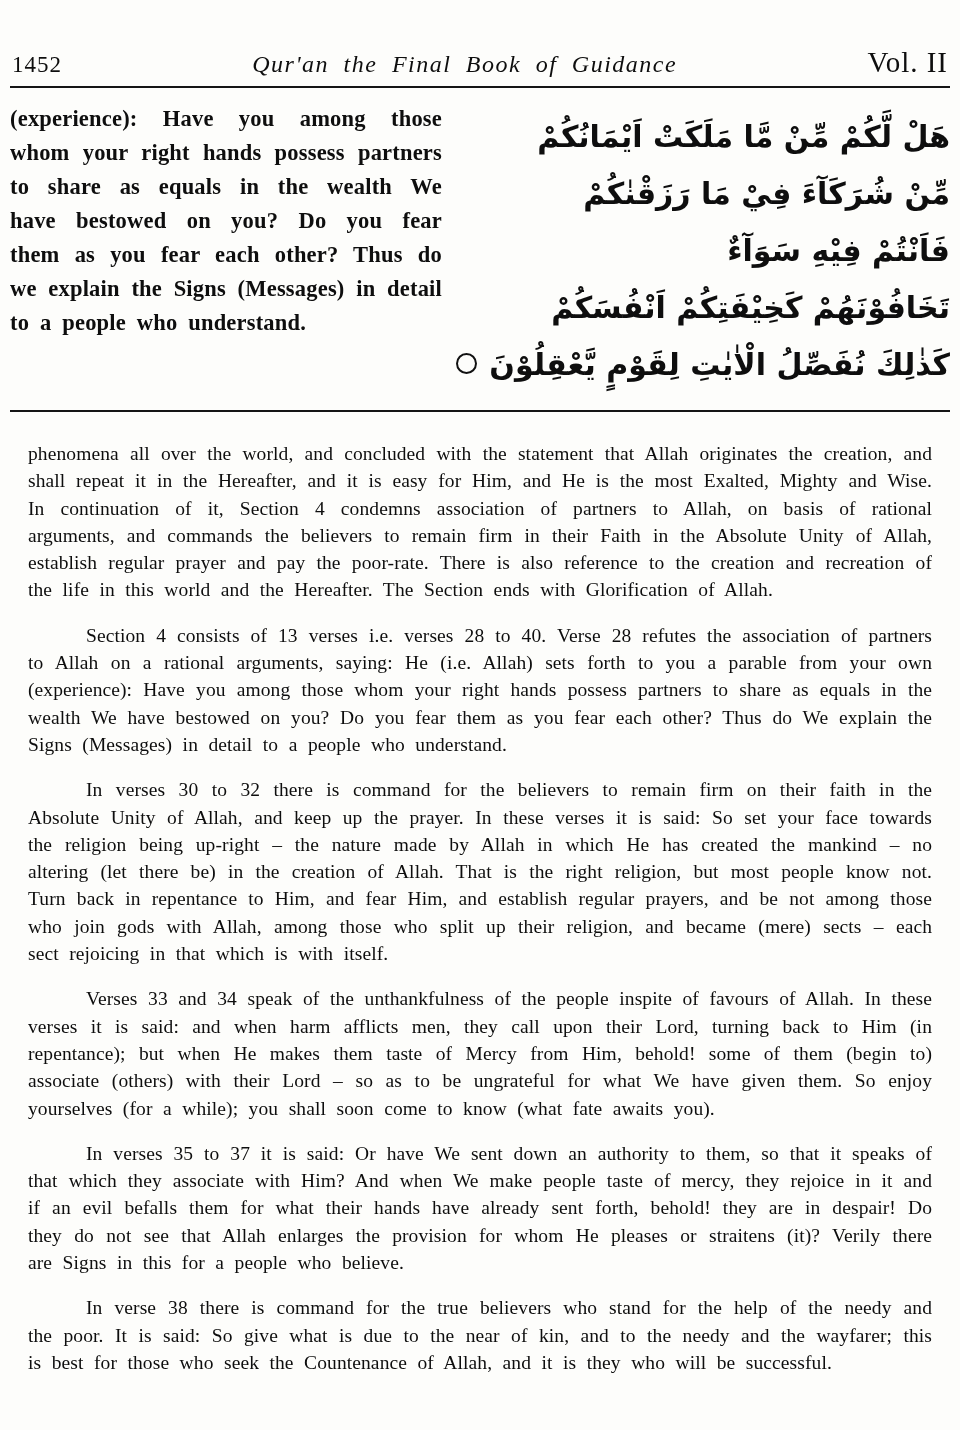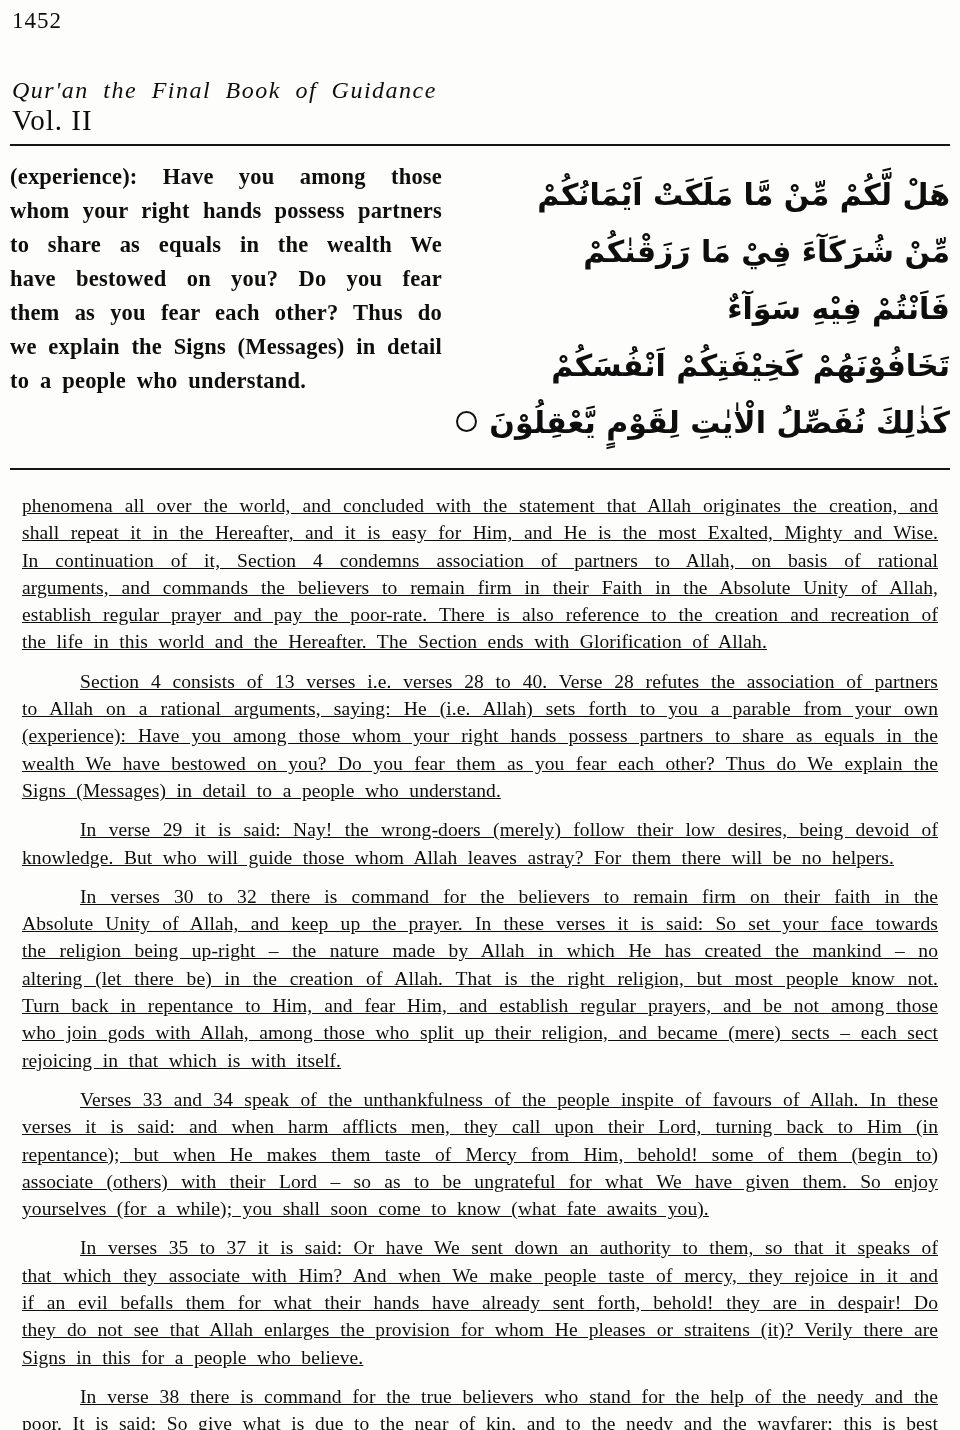--- a/index.html
+++ b/index.html
@@ -15,21 +15,20 @@
     width: 960px;
     min-height: 1430px;
     padding: 6px 10px 8px 10px;
   }
   
   .page-header {
     display: flex;
     align-items: baseline;
     justify-content: space-between;
     padding: 2px 2px 0 2px;
-    flex-direction: column;
   }
   .page-number {
     font-size: 23px;
     letter-spacing: 1px;
   }
   .running-title {
     font-size: 24px;
     font-style: italic;
     letter-spacing: 1.5px;
     word-spacing: 7px;
@@ -86,21 +85,21 @@
   }
   
   .body-text {
     padding-top: 10px;
     font-size: 19.5px;
     line-height: 27.3px;
     text-align: justify;
     word-spacing: 5.5px;
     letter-spacing: 0.1px;
   }
-  .body-text p { margin: 12px; text-decoration: underline; }
+  .body-text p { margin: 18px; }
   .body-text p.indent { text-indent: 58px; }
 </style>
 </head>
 <body>
 
 <div class="page">
 
   <header class="page-header">
     <span class="page-number">1452</span>
     <span class="running-title">Qur'an the Final Book of Guidance</span>
@@ -118,20 +117,19 @@
       <div class="ar-line">تَخَافُوْنَهُمْ كَخِيْفَتِكُمْ اَنْفُسَكُمْ</div>
       <div class="ar-line"><span>كَذٰلِكَ نُفَصِّلُ الْاٰيٰتِ لِقَوْمٍ يَّعْقِلُوْنَ</span><span class="verse-end-marker"></span></div>
     </div>
   </section>
 
   <div class="rule"></div>
 
   <main class="body-text">
     <p>phenomena all over the world, and concluded with the statement that Allah originates the creation, and shall repeat it in the Hereafter, and it is easy for Him, and He is the most Exalted, Mighty and Wise. In continuation of it, Section 4 condemns association of partners to Allah, on basis of rational arguments, and commands the believers to remain firm in their Faith in the Absolute Unity of Allah, establish regular prayer and pay the poor-rate. There is also reference to the creation and recreation of the life in this world and the Hereafter. The Section ends with Glorification of Allah.</p>
     <p class="indent">Section 4 consists of 13 verses i.e. verses 28 to 40. Verse 28 refutes the association of partners to Allah on a rational arguments, saying: He (i.e. Allah) sets forth to you a parable from your own (experience): Have you among those whom your right hands possess partners to share as equals in the wealth We have bestowed on you? Do you fear them as you fear each other? Thus do We explain the Signs (Messages) in detail to a people who understand.</p>
-    <p class="indent">In verse 29 it is said: Nay! the wrong-doers (merely) follow their low desires, being devoid of knowledge. But who will guide those whom Allah leaves astray? For them there will be no helpers.</p>
     <p class="indent">In verses 30 to 32 there is command for the believers to remain firm on their faith in the Absolute Unity of Allah, and keep up the prayer. In these verses it is said: So set your face towards the religion being up-right – the nature made by Allah in which He has created the mankind – no altering (let there be) in the creation of Allah. That is the right religion, but most people know not. Turn back in repentance to Him, and fear Him, and establish regular prayers, and be not among those who join gods with Allah, among those who split up their religion, and became (mere) sects – each sect rejoicing in that which is with itself.</p>
     <p class="indent">Verses 33 and 34 speak of the unthankfulness of the people inspite of favours of Allah. In these verses it is said: and when harm afflicts men, they call upon their Lord, turning back to Him (in repentance); but when He makes them taste of Mercy from Him, behold! some of them (begin to) associate (others) with their Lord – so as to be ungrateful for what We have given them. So enjoy yourselves (for a while); you shall soon come to know (what fate awaits you).</p>
     <p class="indent">In verses 35 to 37 it is said: Or have We sent down an authority to them, so that it speaks of that which they associate with Him? And when We make people taste of mercy, they rejoice in it and if an evil befalls them for what their hands have already sent forth, behold! they are in despair! Do they do not see that Allah enlarges the provision for whom He pleases or straitens (it)? Verily there are Signs in this for a people who believe.</p>
     <p class="indent">In verse 38 there is command for the true believers who stand for the help of the needy and the poor. It is said: So give what is due to the near of kin, and to the needy and the wayfarer; this is best for those who seek the Countenance of Allah, and it is they who will be successful.</p>
   </main>
 
 </div>
 
 </body></html>

